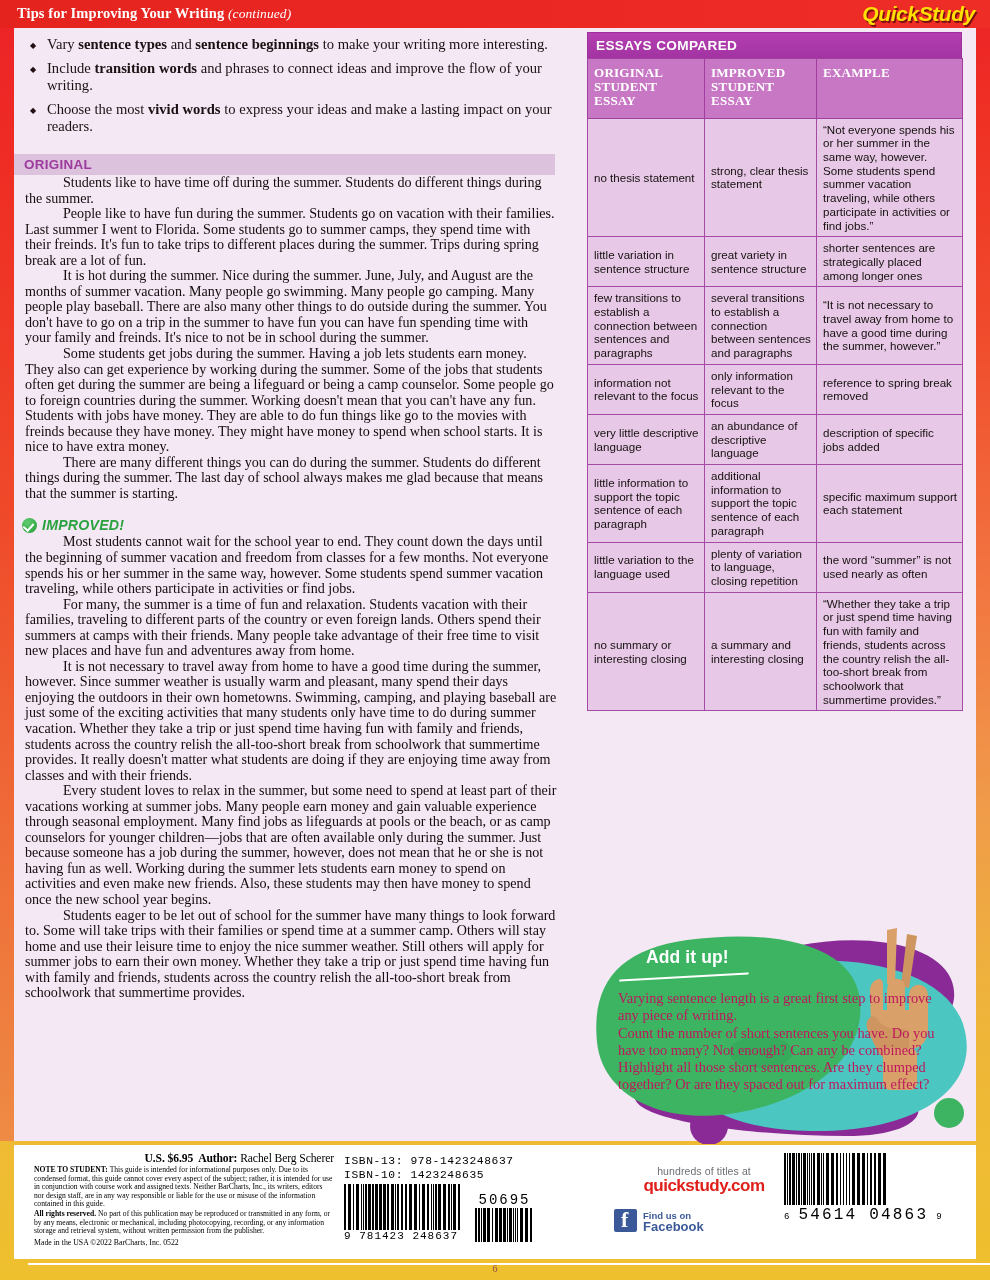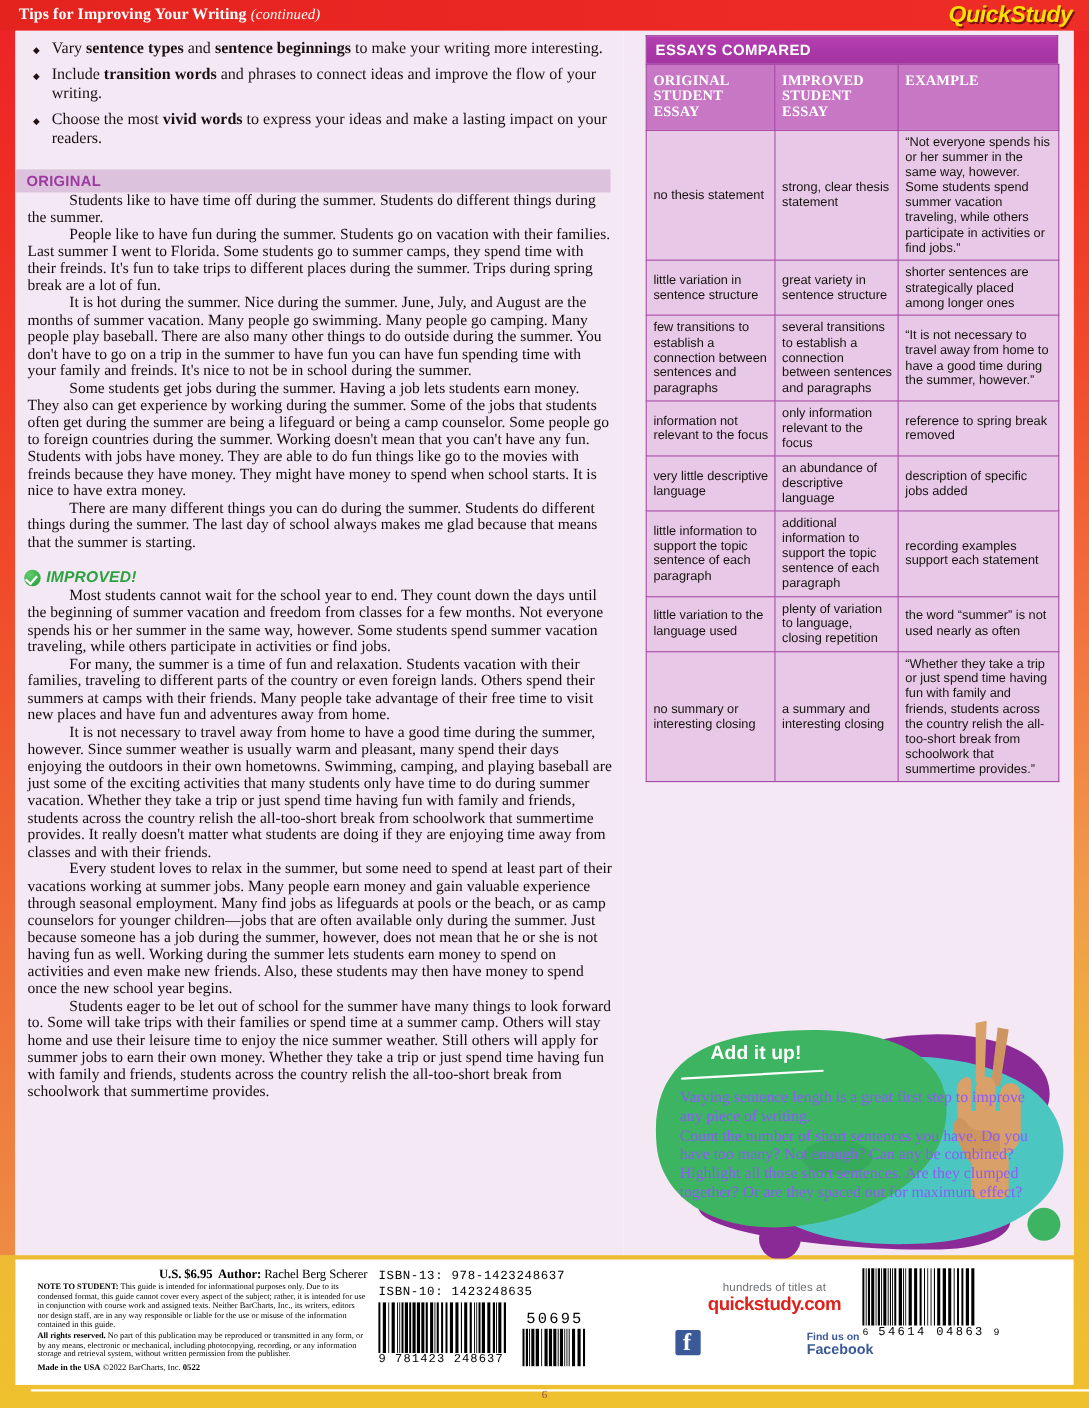--- a/index.html
+++ b/index.html
@@ -190,21 +190,21 @@
   #addrule {
     position: absolute; left: 28px; top: 52px;
     width: 130px; height: 2.2px; background: #ffffff;
     border-radius: 2px;
     transform: rotate(-3.2deg);
   }
   #addbody {
     position: absolute; left: 27px; top: 66px; width: 330px;
     font-family: "Liberation Serif", serif;
     font-size: 14.4px; line-height: 17.3px;
-    color: #8b5cf6;
+    color: #be185d;
   }
 
   
   #footer {
     position: absolute; left: 0px; top: 1141px;
     width: 990px; height: 139px;
     background: transparent;
   }
   #footer-white {
     position: absolute; left: 14px; top: 4px;
@@ -218,21 +218,21 @@
   }
   #legal .price {
     font-size: 11.6px; font-weight: bold; letter-spacing: -0.1px; text-align: right;
   }
   #legal .price .auth { font-weight: normal; }
   #legal .blk {
     font-size: 7.6px; line-height: 8.6px; margin-top: 1px;
   }
   #legal .blk b { font-weight: bold; }
   #legal .made { font-size: 7.8px; margin-top: 2px; }
-  #legal .made b { font-weight: bold; }
+  #legal .made b { font-weight: normal; }
 
   #isbnblock { position: absolute; left: 330px; top: 10px; }
   .isbnline {
     font-family: "Liberation Mono", monospace;
     font-size: 11.3px; letter-spacing: .6px; color: #000;
     line-height: 13.5px;
   }
   .barcode { display: flex; align-items: flex-end; height: 46px; }
   .barcode i { display: block; background: #000; height: 100%; }
   .bcnum {
@@ -248,21 +248,21 @@
     font-family: "Liberation Sans", sans-serif;
     font-size: 10.5px; color: #6c6f73; letter-spacing: .1px;
   }
   #web-main {
     font-family: "Liberation Sans", sans-serif;
     font-weight: bold; font-size: 17px; color: #e0201b;
     letter-spacing: -0.5px; margin-top: -1px;
   }
   #fbrow {
     margin-top: 13px; display: flex; align-items: center;
-    justify-content: space-between; gap: 6px;
+    justify-content: flex-start; gap: 6px;
   }
   #fbicon {
     width: 23px; height: 23px; background: #3b5998;
     position: relative; border-radius: 2px;
   }
   #fbicon:after {
     content: "f";
     position: absolute; left: 7px; top: -2px;
     font-family: "Liberation Serif", serif;
     font-weight: bold; font-size: 22px; color: #ffffff;
@@ -373,21 +373,21 @@
                 <td>reference to spring break removed</td>
               </tr>
               <tr>
                 <td>very little descriptive language</td>
                 <td>an abundance of descriptive language</td>
                 <td>description of specific jobs added</td>
               </tr>
               <tr>
                 <td>little information to support the topic sentence of each paragraph</td>
                 <td>additional information to support the topic sentence of each paragraph</td>
-                <td>recording examples support each statement</td>
+                <td>specific maximum support each statement</td>
               </tr>
               <tr>
                 <td>little variation to the language used</td>
                 <td>plenty of variation to language, closing repetition</td>
                 <td>the word “summer” is not used nearly as often</td>
               </tr>
               <tr>
                 <td>no summary or interesting closing</td>
                 <td>a summary and interesting closing</td>
                 <td>“Whether they take a trip or just spend time having fun with family and friends, students across the country relish the all-too-short break from schoolwork that summertime provides.”</td>
@@ -634,21 +634,21 @@
             <i style="width:2px;background:#fff"></i>
             <i style="width:2px"></i>
             <i style="width:2px;background:#fff"></i>
             <i style="width:3px"></i>
             <i style="width:2px;background:#fff"></i>
             <i style="width:3px"></i>
             <i style="width:2px;background:#fff"></i>
           </div>
         <div style="display:flex;align-items:baseline;gap:8px;margin-top:1px;">
           <span class="bcnum" style="font-size:9px;">6</span>
-          <span class="bcnum" style="font-size:11px;letter-spacing:2.2px;">54614  04863</span>
+          <span class="bcnum" style="font-size:16px;letter-spacing:2.2px;">54614  04863</span>
           <span class="bcnum" style="font-size:9px;">9</span>
         </div>
       </div>
 
       <div id="white-strip"></div>
     </div>
     <div id="pagenum">6</div>
   </div>
 </div>
 

